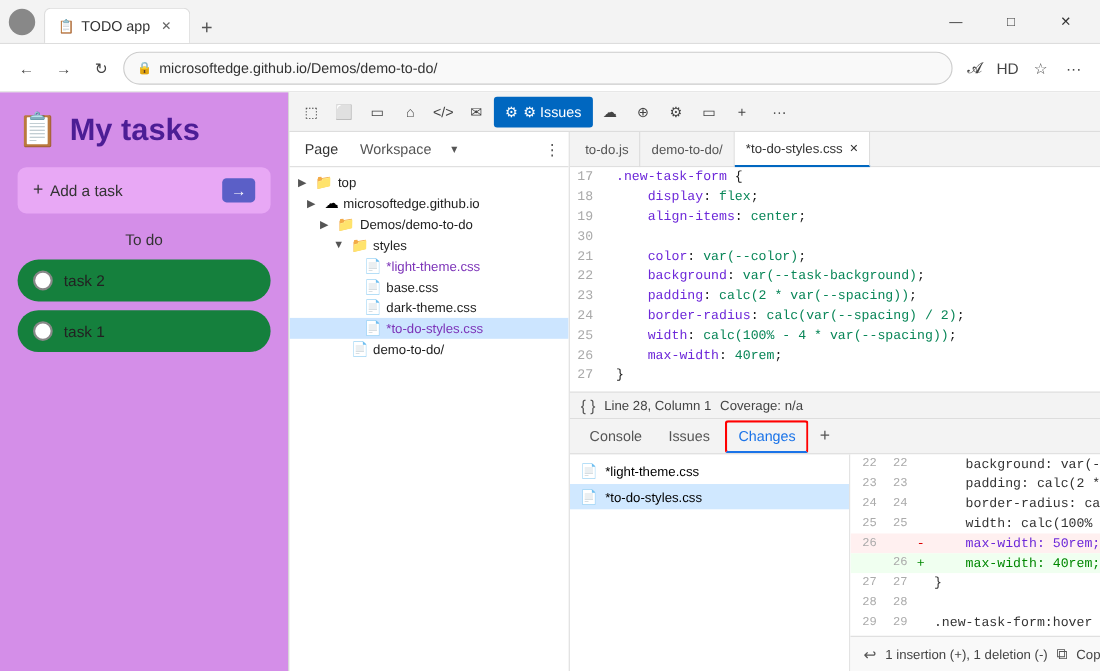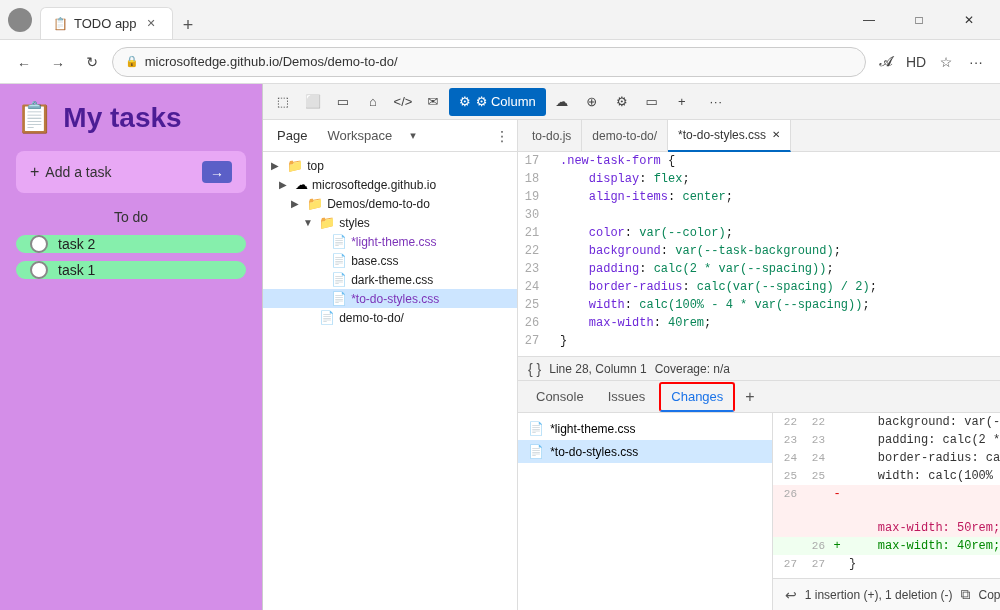--- a/index.html
+++ b/index.html
@@ -50,22 +50,22 @@
     .add-task-btn {
       display: flex; align-items: center; justify-content: space-between;
       background: #e8a8f5; border-radius: 8px; padding: 10px 14px; margin-bottom: 16px; cursor: pointer;
       color: #333; font-size: 14px;
     }
     .add-task-left { display: flex; align-items: center; gap: 6px; }
     .add-plus { font-size: 16px; color: #333; }
     .add-arrow { background: #5b5fc7; color: white; border-radius: 4px; padding: 3px 8px; font-size: 14px; }
     .todo-section-title { text-align: center; font-size: 14px; color: #333; margin-bottom: 10px; }
     .task-item {
-      display: flex; align-items: center; gap: 10px; background: #86efac; border-radius: 20px;
-      padding: 0 14px; margin-bottom: 8px;
+      display: flex; align-items: center; gap: 10px; background: #15803d; border-radius: 20px;
+      padding: 10px 14px; margin-bottom: 8px;
     }
     .task-circle { width: 18px; height: 18px; border-radius: 50%; border: 2px solid #888; background: #fff; }
     .task-label { font-size: 14px; color: #222; }
 
     
     .devtools-panel { flex: 1; background: #fff; display: flex; flex-direction: column; border-left: 1px solid #ccc; }
 
     
     .dt-toolbar {
       display: flex; align-items: center; background: #f3f3f3; border-bottom: 1px solid #ddd;
@@ -136,21 +136,21 @@
     .df-item.selected { background: #d0e8ff; }
     .df-icon { font-size: 13px; color: #7c33b8; }
 
     .diff-area { flex: 1; overflow: auto; font-family: 'Consolas', 'Courier New', monospace; font-size: 12px; background: #fff; }
     .diff-line { display: flex; min-height: 18px; line-height: 18px; }
     .diff-ln { width: 28px; text-align: right; padding-right: 4px; color: #aaa; flex-shrink: 0; font-size: 11px; }
     .diff-marker { width: 16px; text-align: center; flex-shrink: 0; font-size: 12px; }
     .diff-text { padding-left: 4px; white-space: pre; color: #333; }
     .diff-removed { background: #fff0f0; }
     .diff-removed .diff-marker { color: #d00; }
-    .diff-removed .diff-text { color: #be185d; margin-top: 34px; }
+    .diff-removed .diff-text { color: #6d28d9; }
     .diff-added { background: #f0fff0; }
     .diff-added .diff-marker { color: #080; }
     .diff-added .diff-text { color: #080; }
 
     .diff-footer {
       height: 32px; border-top: 1px solid #ddd; background: #f9f9f9;
       display: flex; align-items: center; padding: 0 12px; font-size: 12px; color: #444; gap: 8px;
     }
     .df-icon-sm { font-size: 14px; color: #555; cursor: pointer; }
   </style>
@@ -219,21 +219,21 @@
 
     <div class="dt-toolbar">
       <div class="dt-tool" title="Inspect">⬚</div>
       <div class="dt-tool" title="Device">⬜</div>
       <div class="dt-tool">▭</div>
       <div class="dt-tool">⌂</div>
       <div class="dt-tool">&lt;/&gt;</div>
       <div class="dt-tool">✉</div>
       <div class="dt-tab-active">
         <span>⚙</span>
-        <span>⚙ Column</span>
+        <span>⚙ Issues</span>
       </div>
       <div class="dt-tool">☁</div>
       <div class="dt-tool">⊕</div>
       <div class="dt-tool">⚙</div>
       <div class="dt-tool">▭</div>
       <div class="dt-tool">+</div>
       <div class="dt-tool dt-more">···</div>
 
     </div>
 

